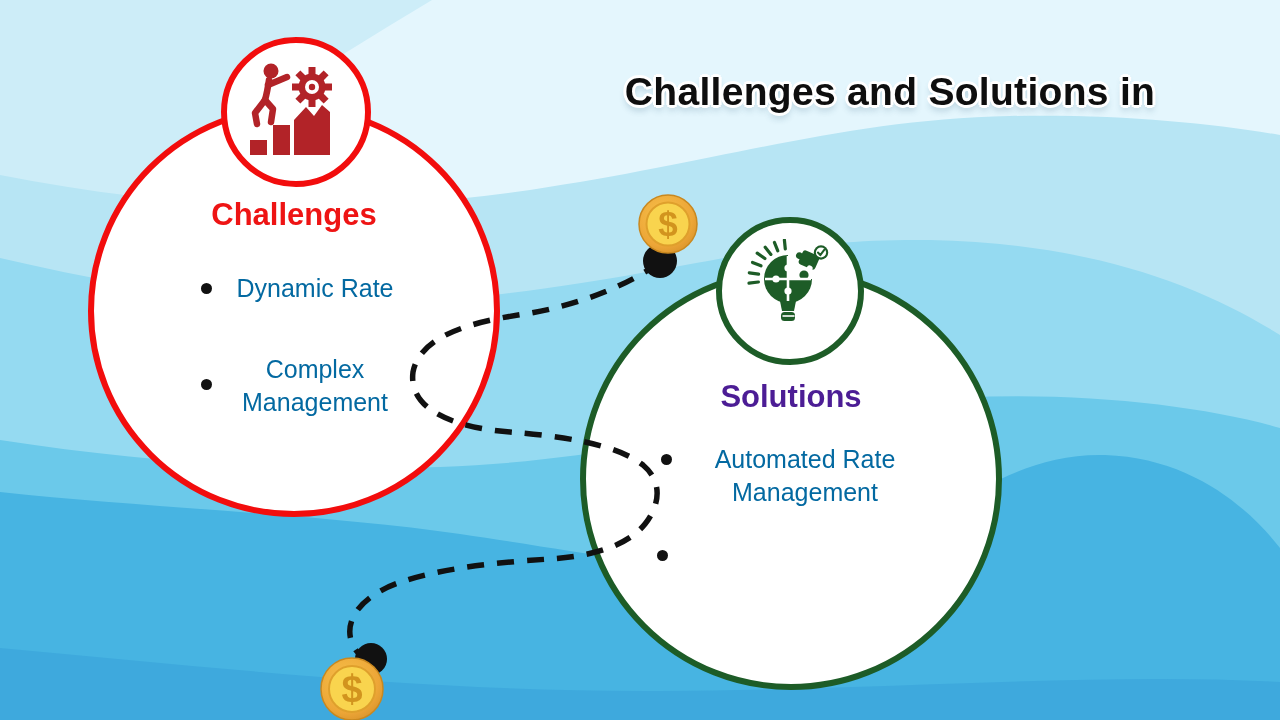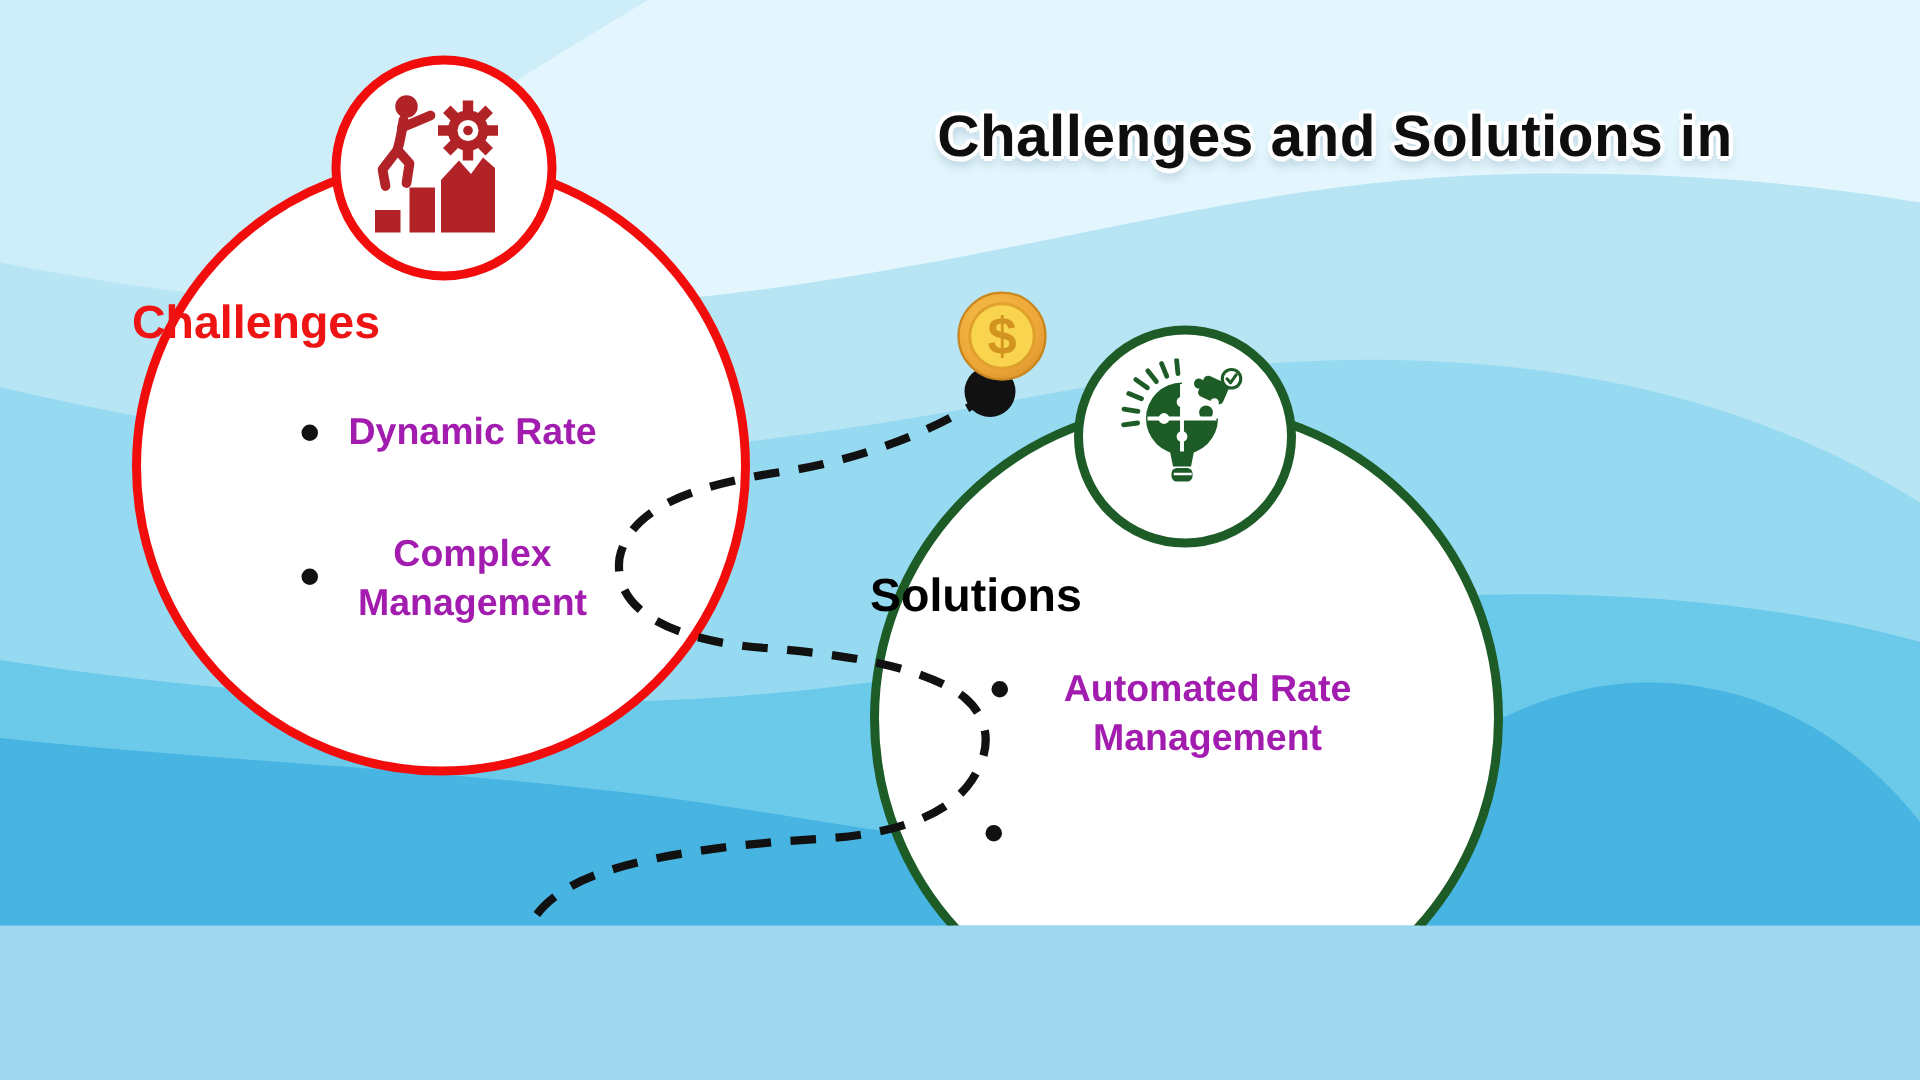--- a/index.html
+++ b/index.html
@@ -1,17 +1,17 @@
 <!DOCTYPE html>
 <html><head>
 <meta charset="utf-8">
 <style>
   html,body{margin:0;padding:0;background:#9fd8ee;}
   .canvas{
-    position:relative;width:1280px;height:617px;overflow:hidden;
+    position:relative;width:1280px;height:720px;overflow:hidden;
     font-family:"Liberation Sans",sans-serif;
   }
   .bg-svg,.overlay-svg{position:absolute;left:0;top:0;width:1280px;height:720px;}
   .overlay-svg{z-index:6;pointer-events:none;}
 
   .title{
     position:absolute;left:570px;top:68px;width:640px;z-index:4;
     text-align:center;font-weight:bold;font-size:39px;line-height:1.24;
     color:#0e0e0e;letter-spacing:.3px;
     text-shadow:-3px 0 0 #fff,3px 0 0 #fff,0 -3px 0 #fff,0 3px 0 #fff,
@@ -21,26 +21,26 @@
 
   .big-circle{position:absolute;background:#fff;border-radius:50%;z-index:2;}
   .circle-red{left:88px;top:105px;width:400px;height:400px;border:6px solid #f20d0d;}
   .circle-green{left:580px;top:268px;width:410px;height:410px;border:6px solid #1d5c27;}
 
   .icon-circle{position:absolute;background:#fff;border-radius:50%;z-index:3;
     display:flex;align-items:center;justify-content:center;}
   .icon-circle-red{left:221px;top:37px;width:138px;height:138px;border:6px solid #f20d0d;}
   .icon-circle-green{left:716px;top:217px;width:136px;height:136px;border:6px solid #1d5c27;}
 
-  .section-heading{position:absolute;z-index:4;font-weight:bold;font-size:31px;}
+  .section-heading{position:absolute;z-index:4;text-align:center;font-weight:bold;font-size:31px;}
   .heading-red{left:88px;top:197px;width:412px;color:#ee1414;}
-  .heading-green{left:580px;top:379px;width:422px;color:#000000;}
+  .heading-green{left:580px;top:379px;width:422px;color:#4c1d95;}
 
   .list-item{position:absolute;z-index:4;width:300px;text-align:center;
-    font-weight:bold;font-size:25px;line-height:1.33;color:#a21caf;}
+    font-weight:normal;font-size:25px;line-height:1.33;color:#0369a1;}
   .bullet-dot{position:absolute;z-index:4;width:11px;height:11px;border-radius:50%;background:#111;}
 
   .li-c1{left:165px;top:272px;}
   .li-c2{left:165px;top:353px;}
   .dot-c1{left:201px;top:283px;}
   .dot-c2{left:201px;top:379px;}
 
   .li-s1{left:655px;top:443px;text-align:center;}
   .li-s2{left:655px;top:539px;}
   .dot-s1{left:661px;top:454px;}

